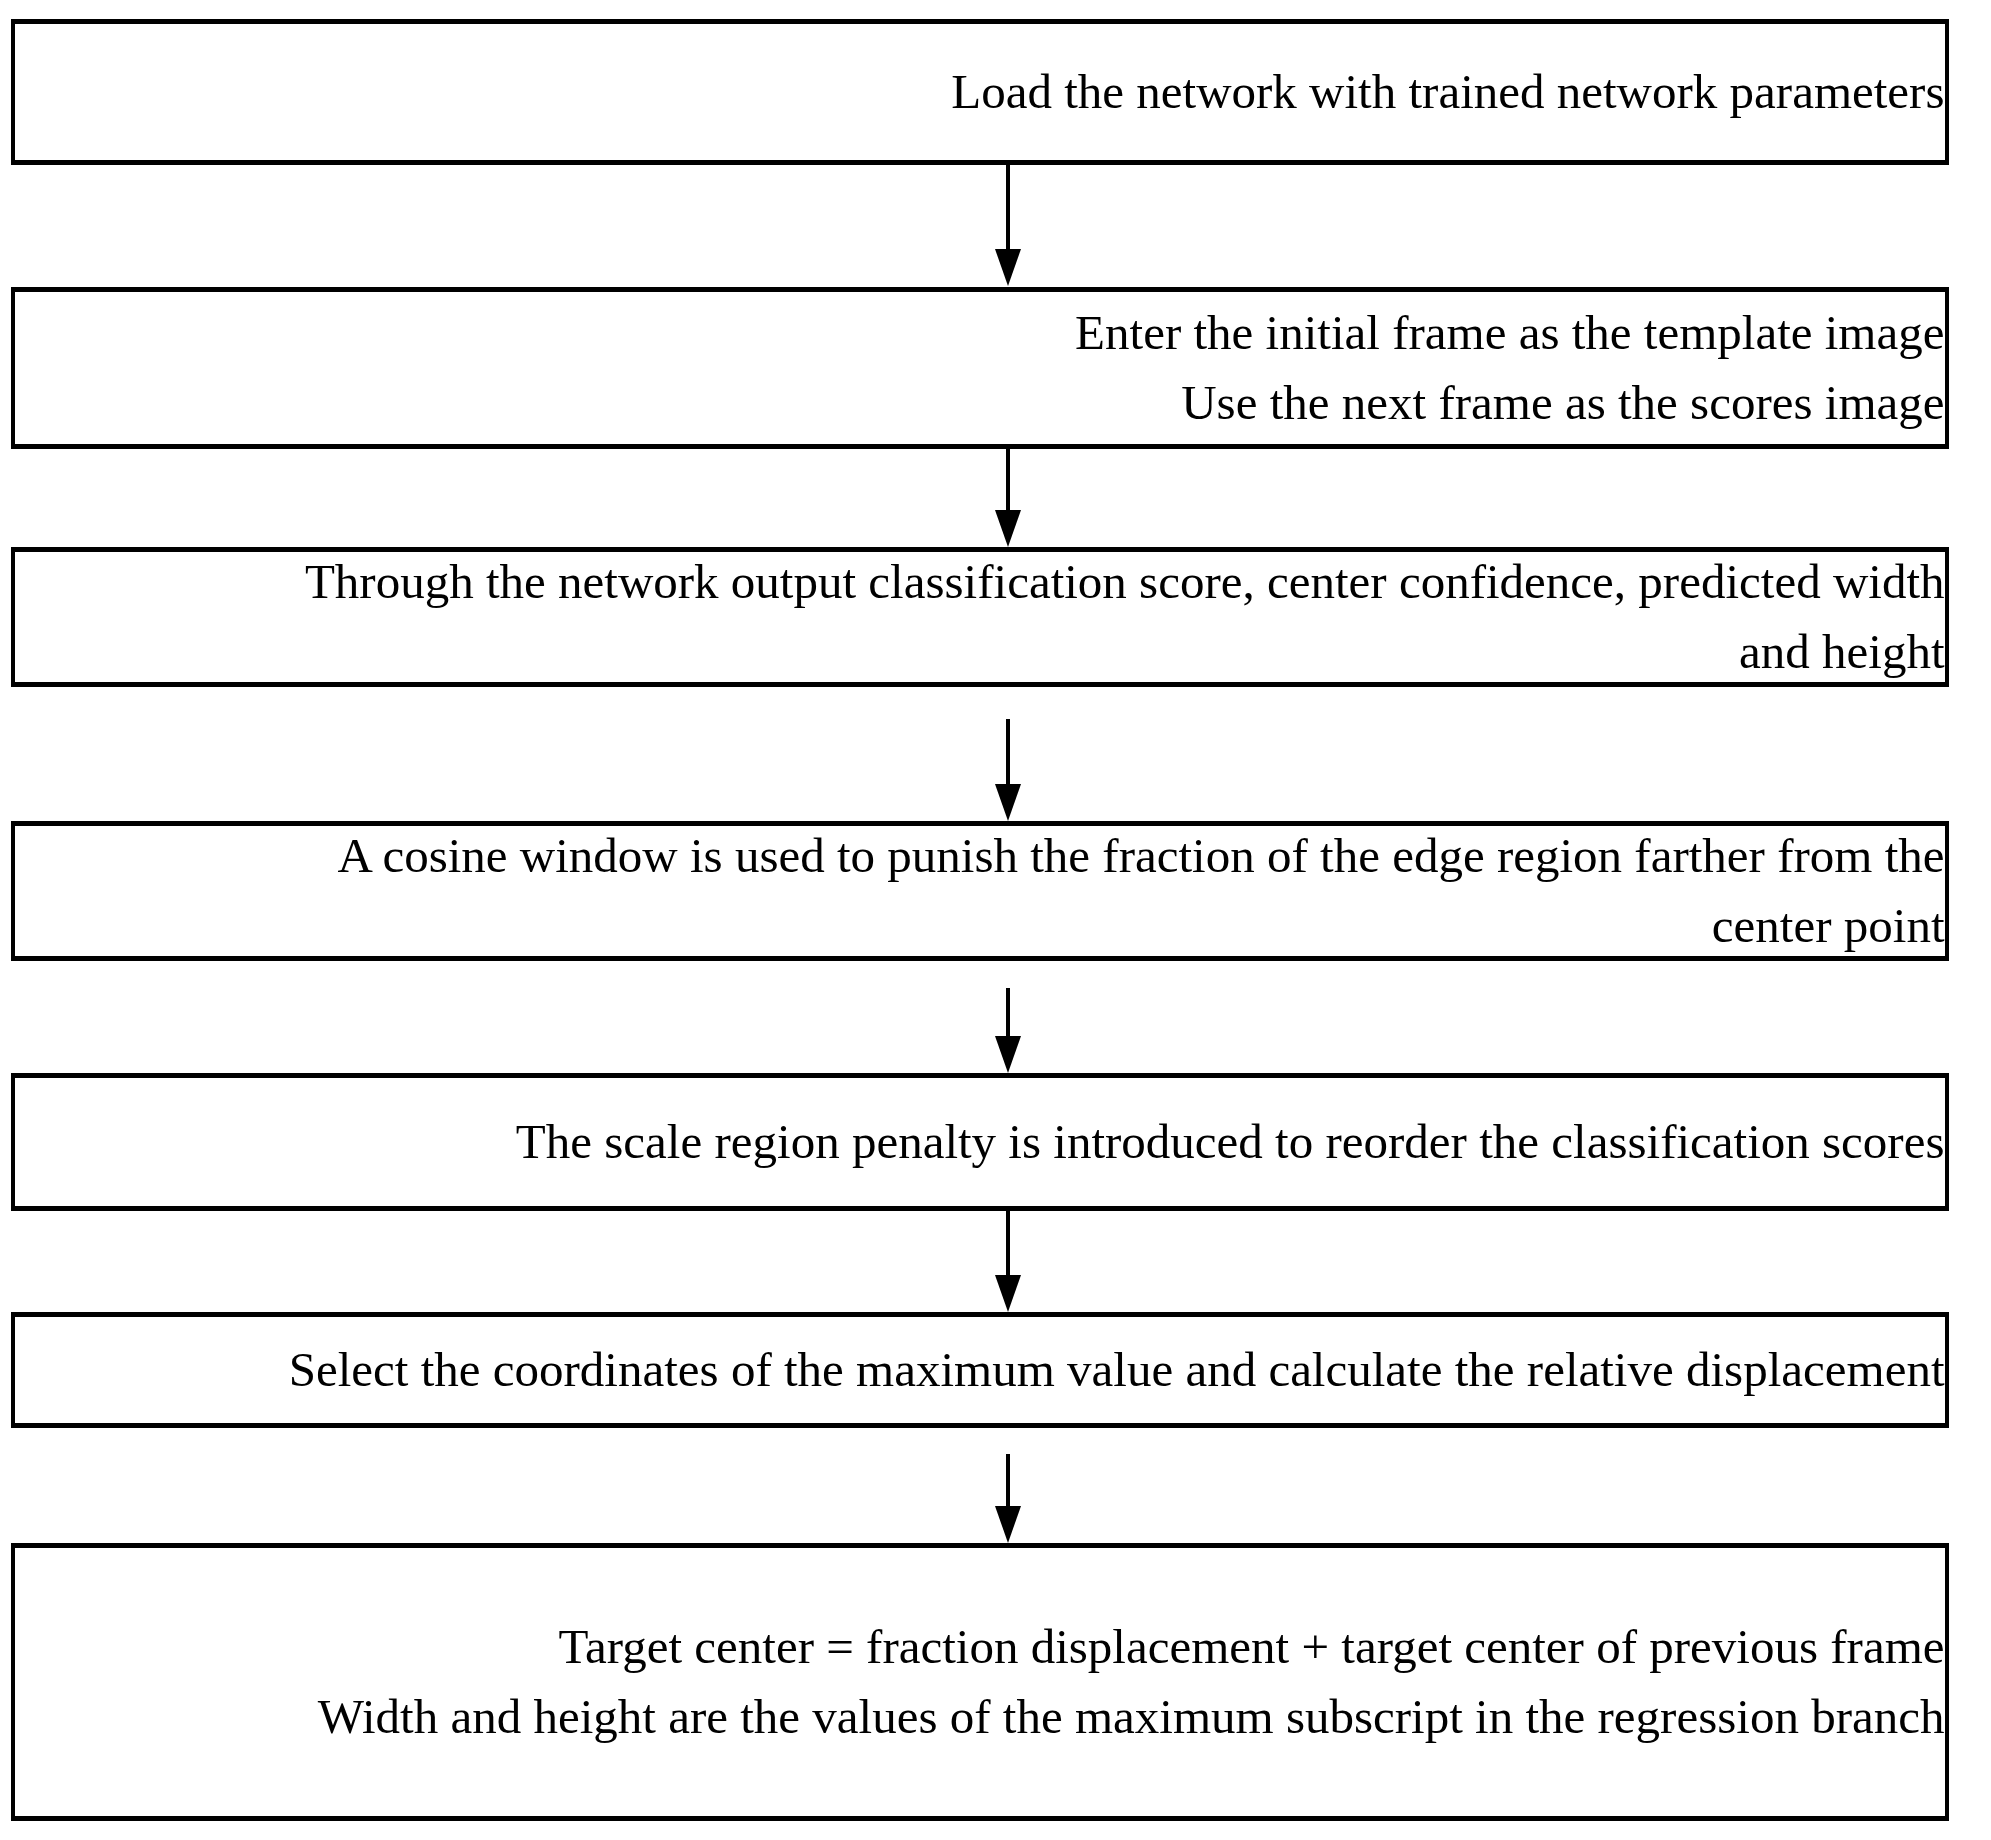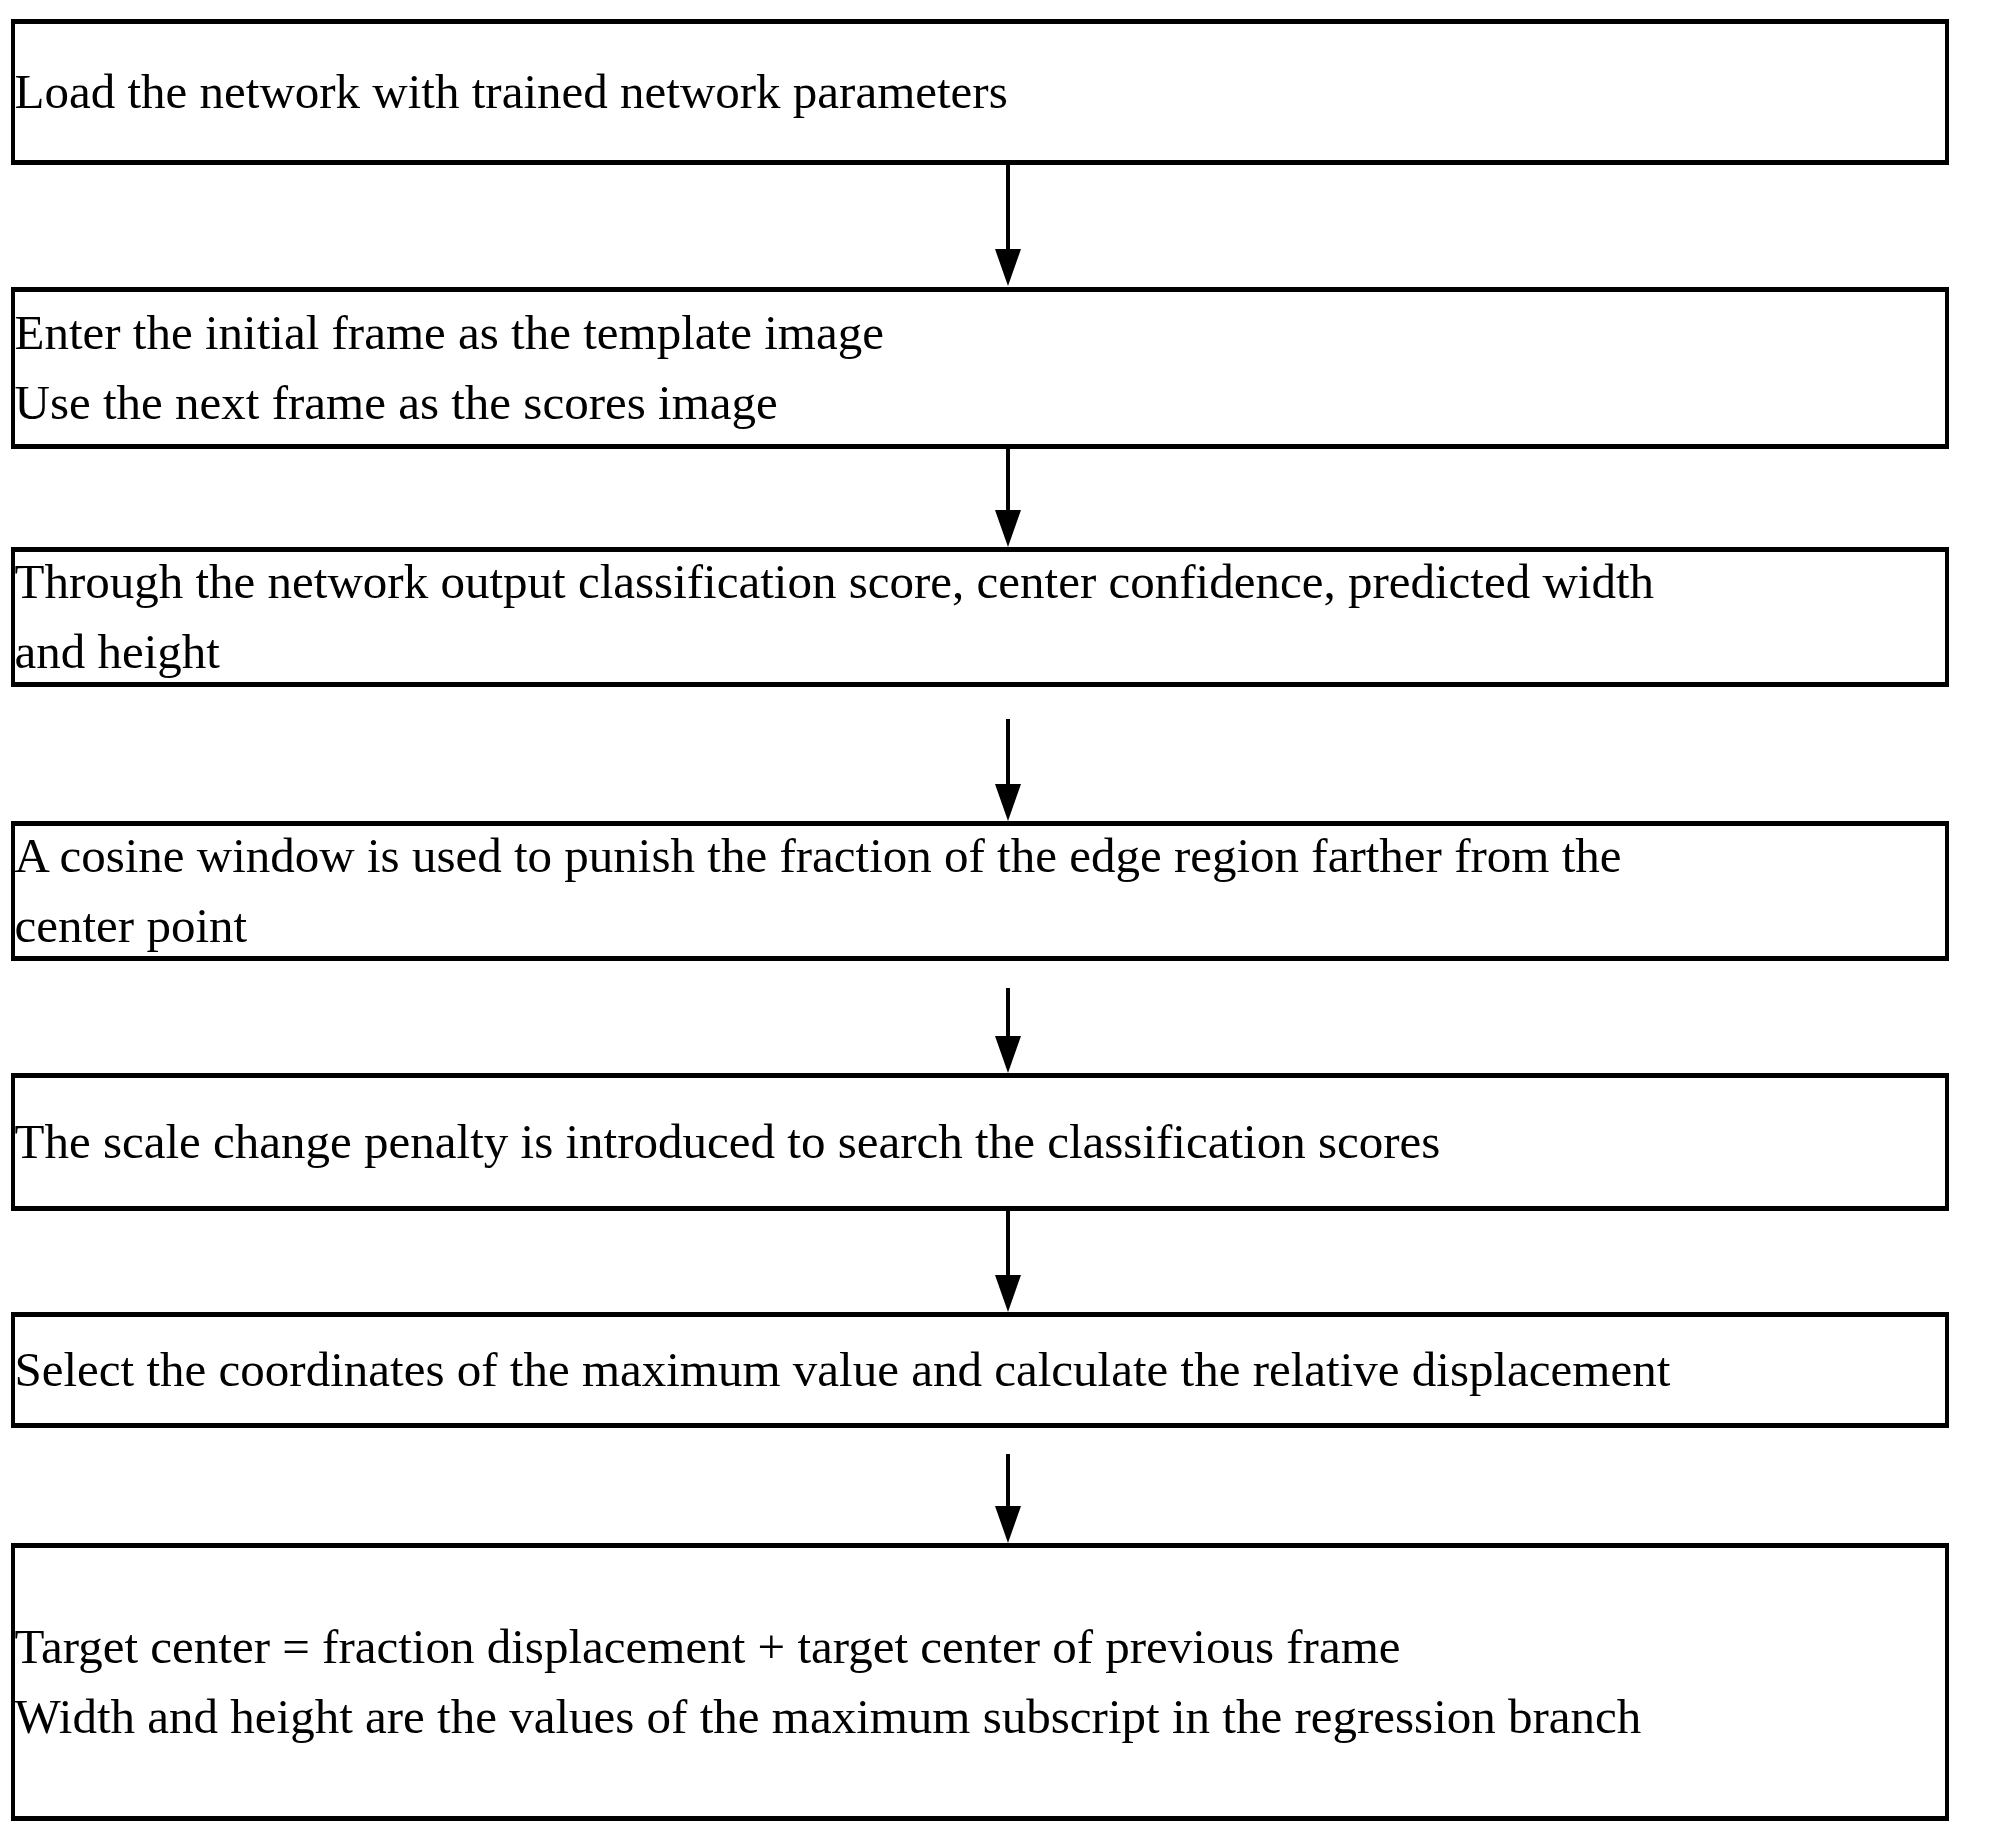--- a/index.html
+++ b/index.html
@@ -20,21 +20,21 @@
     position: absolute;
     left: 10.5px;
     width: 1938px;
     border: solid #000000;
     border-width: 5.7px 4px;
     box-sizing: border-box;
     background: #ffffff;
     display: flex;
     flex-direction: column;
     justify-content: center;
-    align-items: flex-start;
+    align-items: flex-end;
   }
   .flow-line {
     font-size: 49px;
     line-height: 70px;
     text-align: center;
     white-space: nowrap;
     letter-spacing: 0px;
   }
   .arrow {
     position: absolute;
@@ -111,21 +111,21 @@
     <div class="flow-line">A cosine window is used to punish the fraction of the edge region farther from the</div>
     <div class="flow-line">center point</div>
   </div>
 
   <div id="arrow-4" class="arrow">
     <div class="shaft"></div>
     <div class="head"></div>
   </div>
 
   <div id="box-5" class="flow-box">
-    <div class="flow-line">The scale change penalty is introduced to search the classification scores</div>
+    <div class="flow-line">The scale region penalty is introduced to reorder the classification scores</div>
   </div>
 
   <div id="arrow-5" class="arrow">
     <div class="shaft"></div>
     <div class="head"></div>
   </div>
 
   <div id="box-6" class="flow-box">
     <div class="flow-line">Select the coordinates of the maximum value and calculate the relative displacement</div>
   </div>

